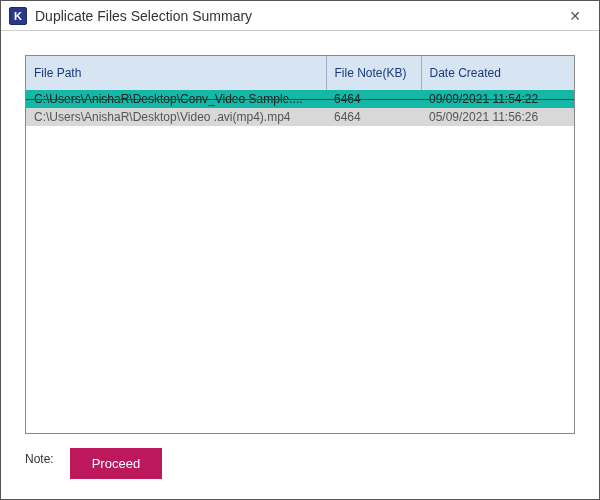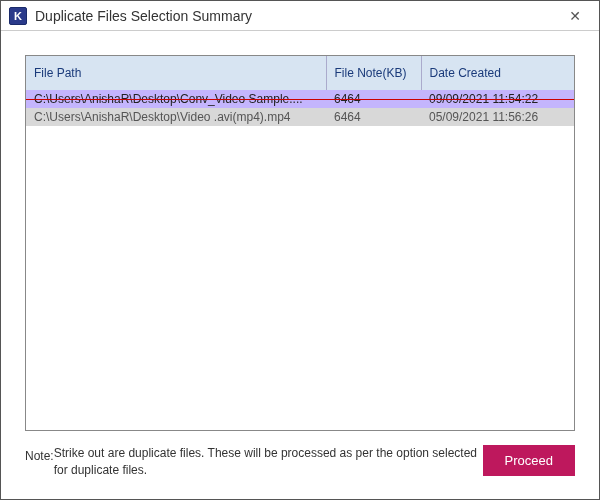--- a/index.html
+++ b/index.html
@@ -84,21 +84,21 @@
       padding: 2px 8px;
       font-size: 12px;
       color: #222;
       white-space: nowrap;
       overflow: hidden;
       text-overflow: ellipsis;
       height: 18px;
       vertical-align: middle;
     }
     tbody tr.row-original td {
-      background: #c4b5fd;
+      background: #14b8a6;
     }
     tbody tr.row-duplicate td {
       background: #d8d8d8;
       color: #555;
       margin-left: 36px;
     }
     tbody tr.strike td {
       position: relative;
     }
     tbody tr.strike td::after {
@@ -108,22 +108,23 @@
       right: 0;
       top: 50%;
       border-top: 1px solid #c00;
     }
     .col-path { width: 300px; }
     .col-size { width: 95px; }
     .col-date { width: auto; }
 
     .footer {
       display: flex;
-      align-items: flex-start;
+      align-items: flex-end;
       padding: 14px 0 8px 0;
+      gap: 16px;
     }
     .note-label {
       color: #333;
       font-size: 12px;
       align-self: flex-start;
       padding-top: 4px;
     }
     .note-text {
       flex: 1;
       color: #333;
@@ -176,16 +177,15 @@
             <td>C:\Users\AnishaR\Desktop\Video .avi(mp4).mp4</td>
             <td>6464</td>
             <td>05/09/2021 11:56:26</td>
           </tr>
         </tbody>
     </table>
   </div>
 
   <div class="footer">
     <span class="note-label">Note:</span>
-    <span class="note-text">Strike out are duplicate files. These will be processed as per the option selected for duplicate files.</span>
     <button class="proceed-btn">Proceed</button>
   </div>
 </div>
 
 </body></html>

